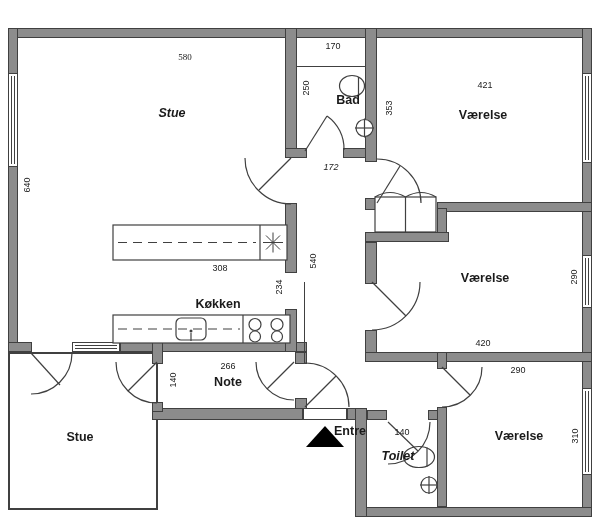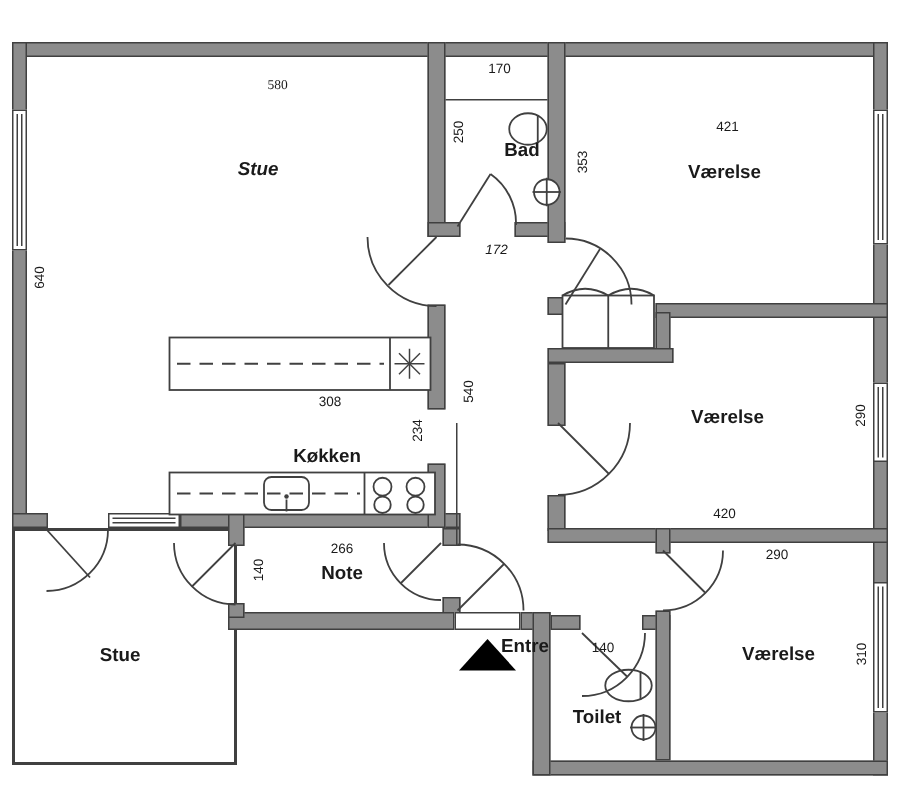--- a/index.html
+++ b/index.html
@@ -215,18 +215,18 @@
   <div class="lbl room" style="left:350px;top:383px;margin-top:48px;">Entre</div>
 
   <div class="lbl room" style="left:485px;top:278px;">Værelse</div>
   <div class="lbl rot" style="left:574px;top:277px;">290</div>
   <div class="lbl" style="left:483px;top:343px;">420</div>
 
   <div class="lbl room" style="left:519px;top:436px;">Værelse</div>
   <div class="lbl" style="left:518px;top:370px;">290</div>
   <div class="lbl rot" style="left:575px;top:436px;">310</div>
 
-  <div class="lbl room" style="left:398px;top:478px;">Toilet</div>
+  <div class="lbl room" style="left:398px;top:456px;font-style:italic;">Toilet</div>
   <div class="lbl" style="left:402px;top:432px;">140</div>
 
   <div class="lbl room" style="left:80px;top:437px;">Stue</div>
 
 </div>
 
 </body></html>

